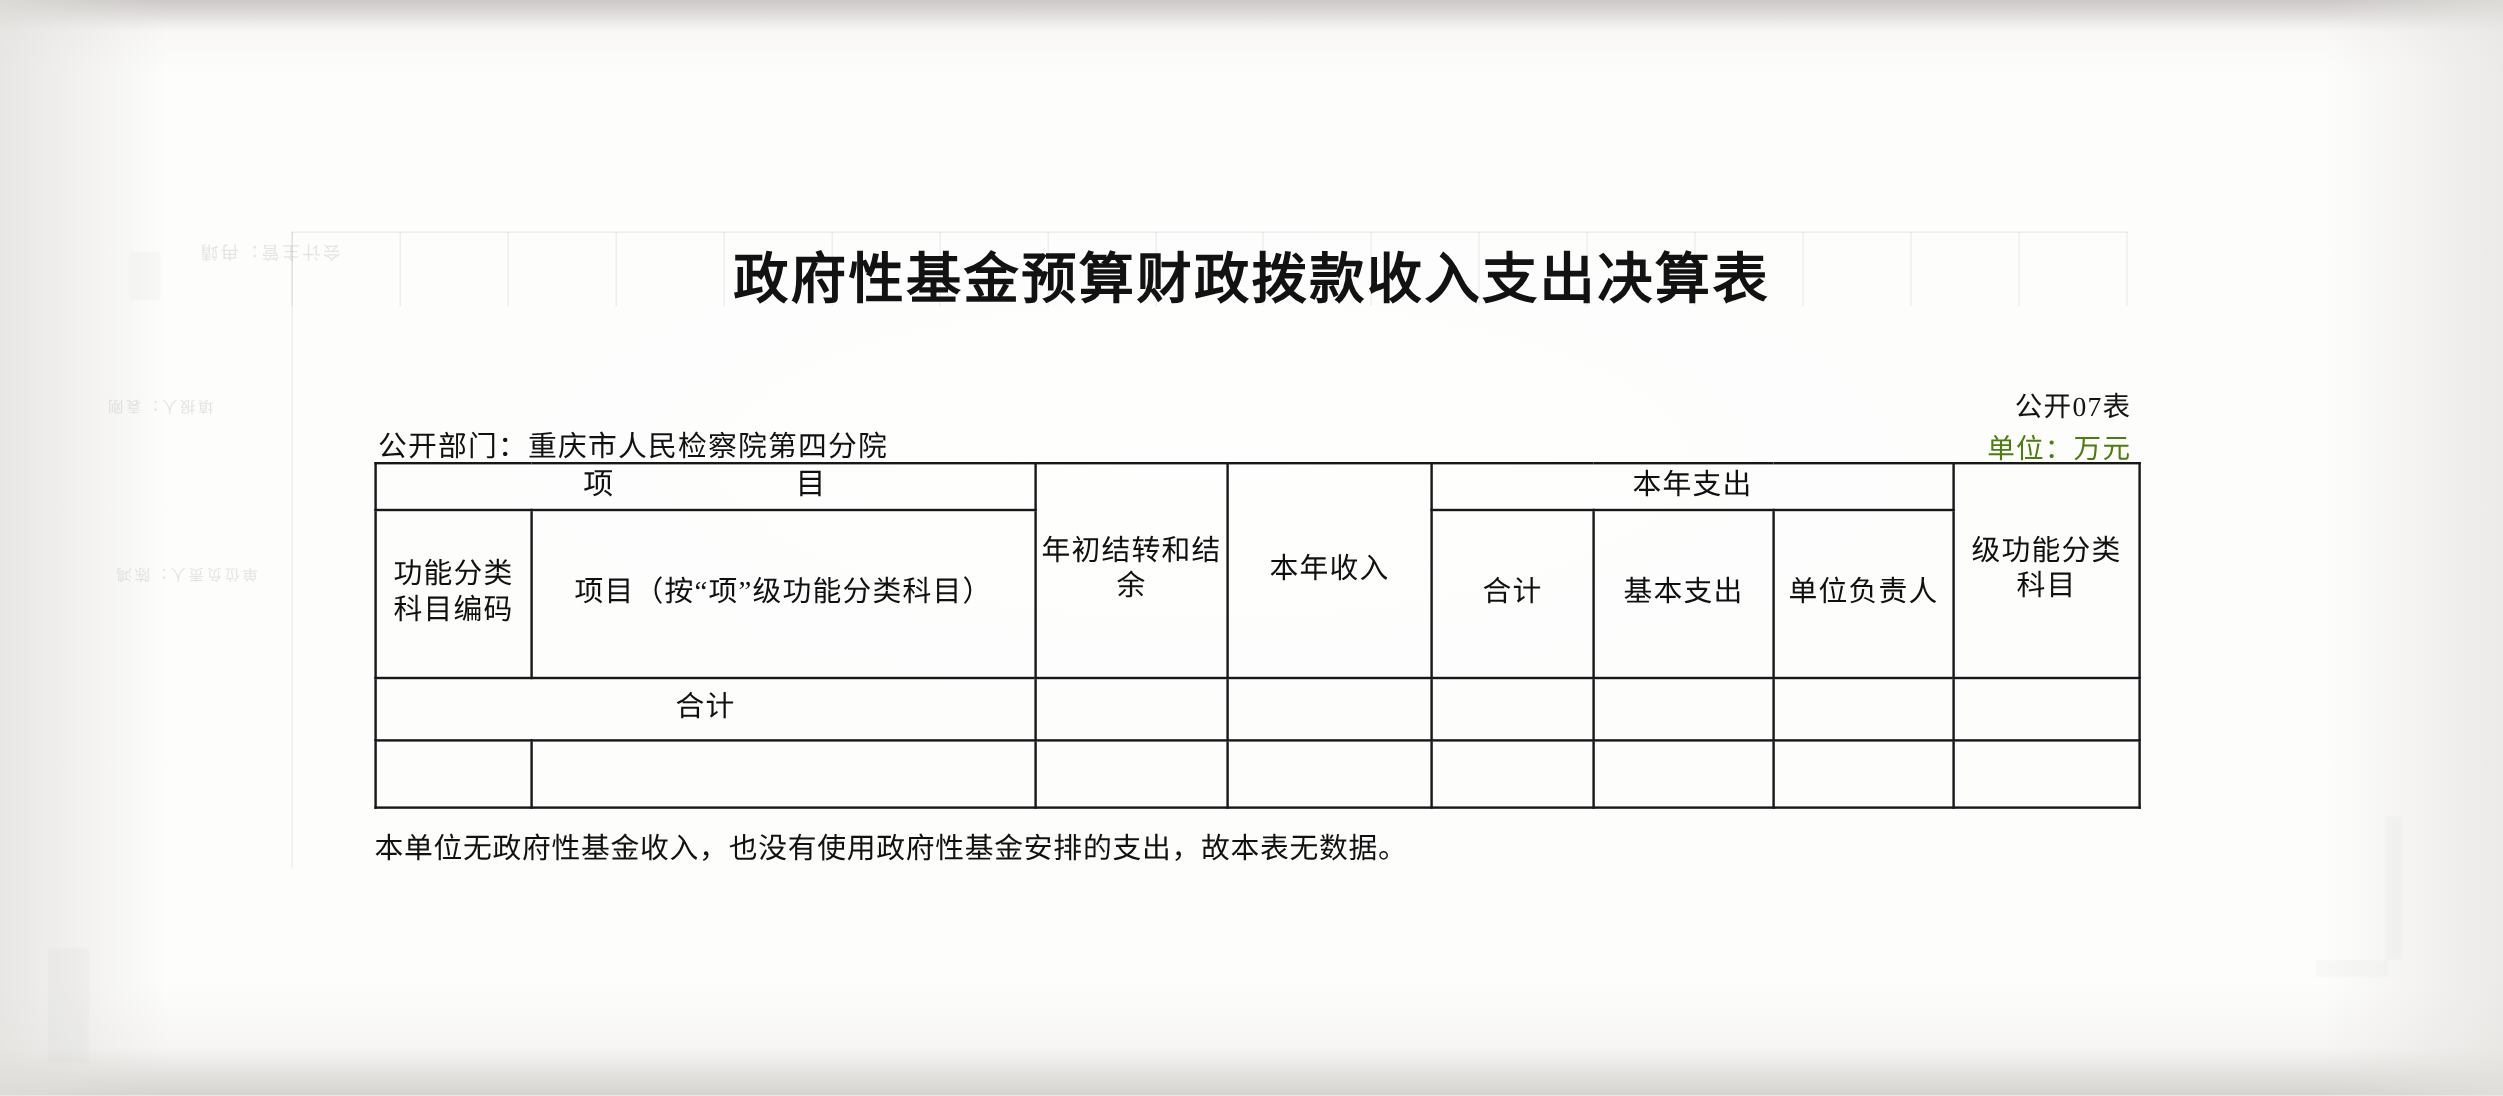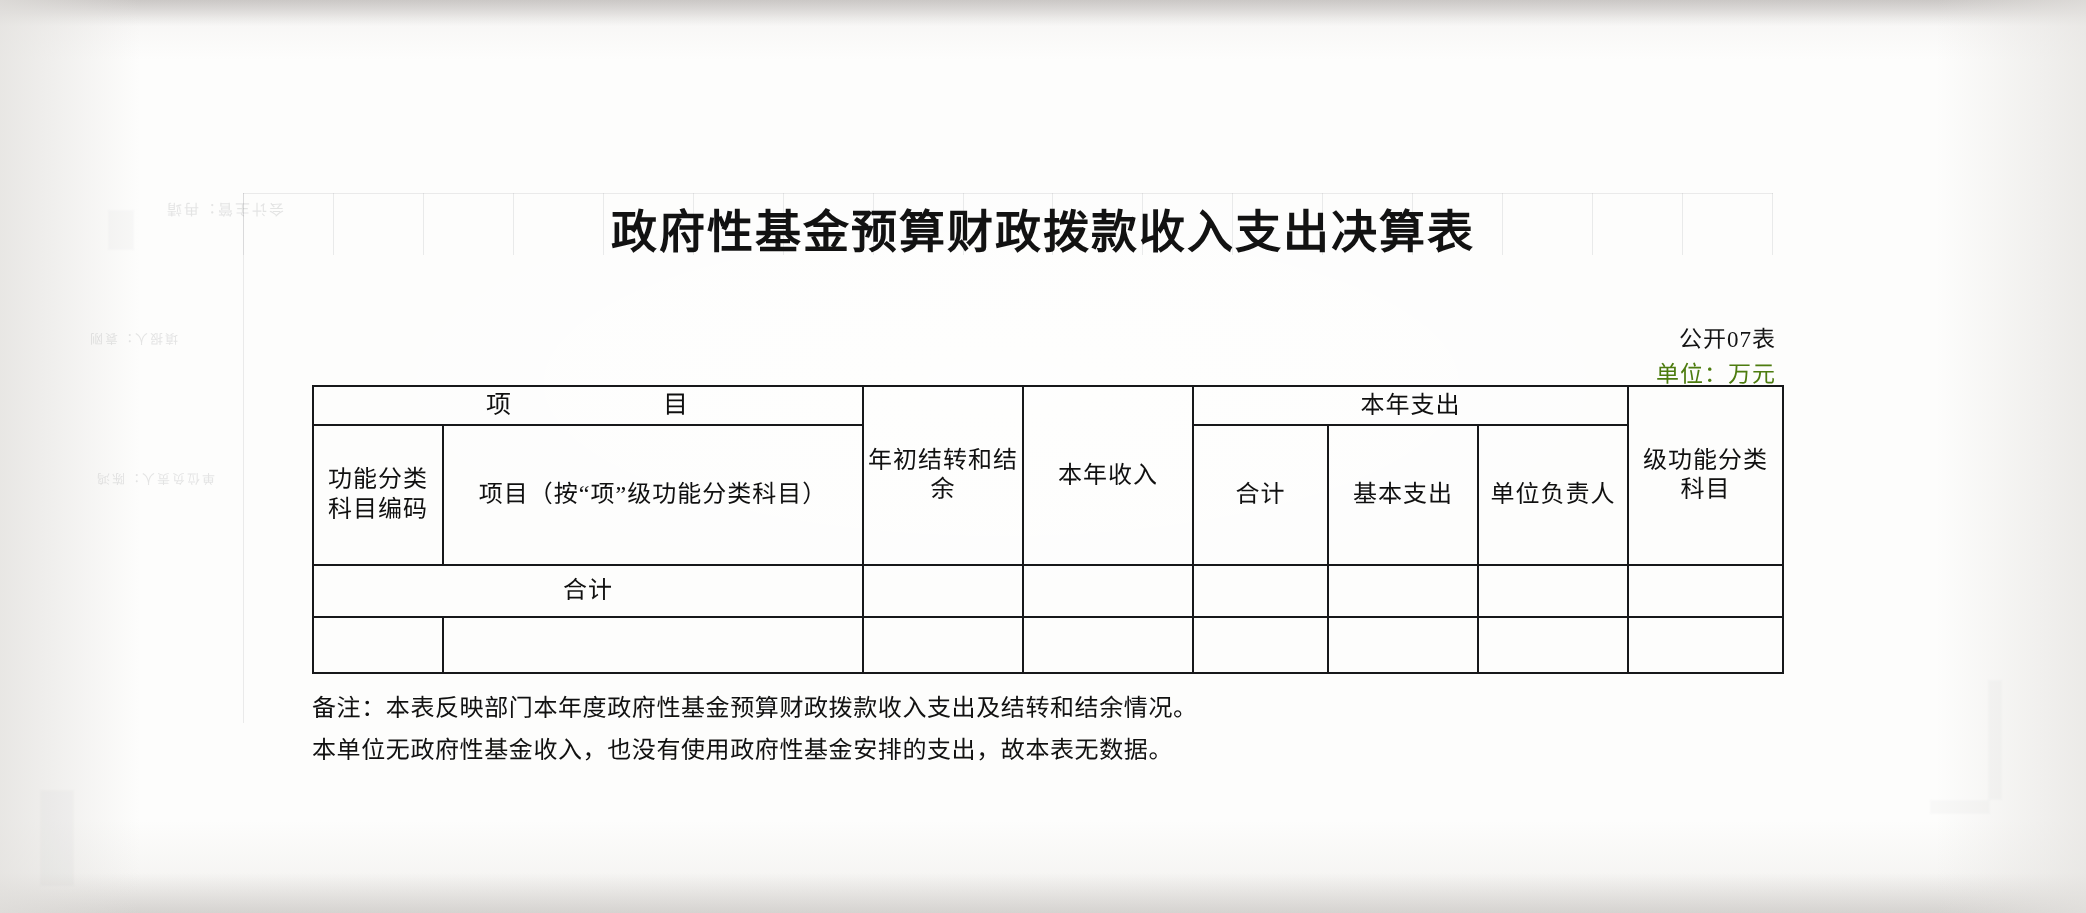--- a/index.html
+++ b/index.html
@@ -236,20 +236,21 @@
   <div class="ghost ghost-blob" style="left:1988px; top:680px; width:14px; height:120px;"></div>
   <div class="ghost ghost-blob" style="left:1930px; top:800px; width:60px; height:14px;"></div>
 </div>
 
 <div class="doc">
 
   <div class="doc-title">政府性基金预算财政拨款收入支出决算表</div>
 
   <div class="sheet-no">公开07表</div>
   <div class="unit-label">单位：万元</div>
+  <div class="dept-line">公开部门：重庆市人民检察院第四分院</div>
 
   <div class="table-wrap">
     <table class="budget">
       <colgroup>
         <col class="c1">
           <col class="c2">
           <col class="c3">
           <col class="c4">
         <col class="c5">
           <col class="c6">
@@ -295,17 +296,16 @@
           <td class="row-item"></td>
           <td class="row-item"></td>
           <td class="row-item"></td>
           <td class="row-item"></td>
         </tr>
       </tbody>
     </table>
   </div>
 
   <div class="notes">
-    <div>备注：本表反映部门本年度政府性基金预算财政拨款收入支出及结转和结余情况。</div>
     <div>本单位无政府性基金收入，也没有使用政府性基金安排的支出，故本表无数据。</div>
   </div>
 
 </div>
 
 </body></html>

